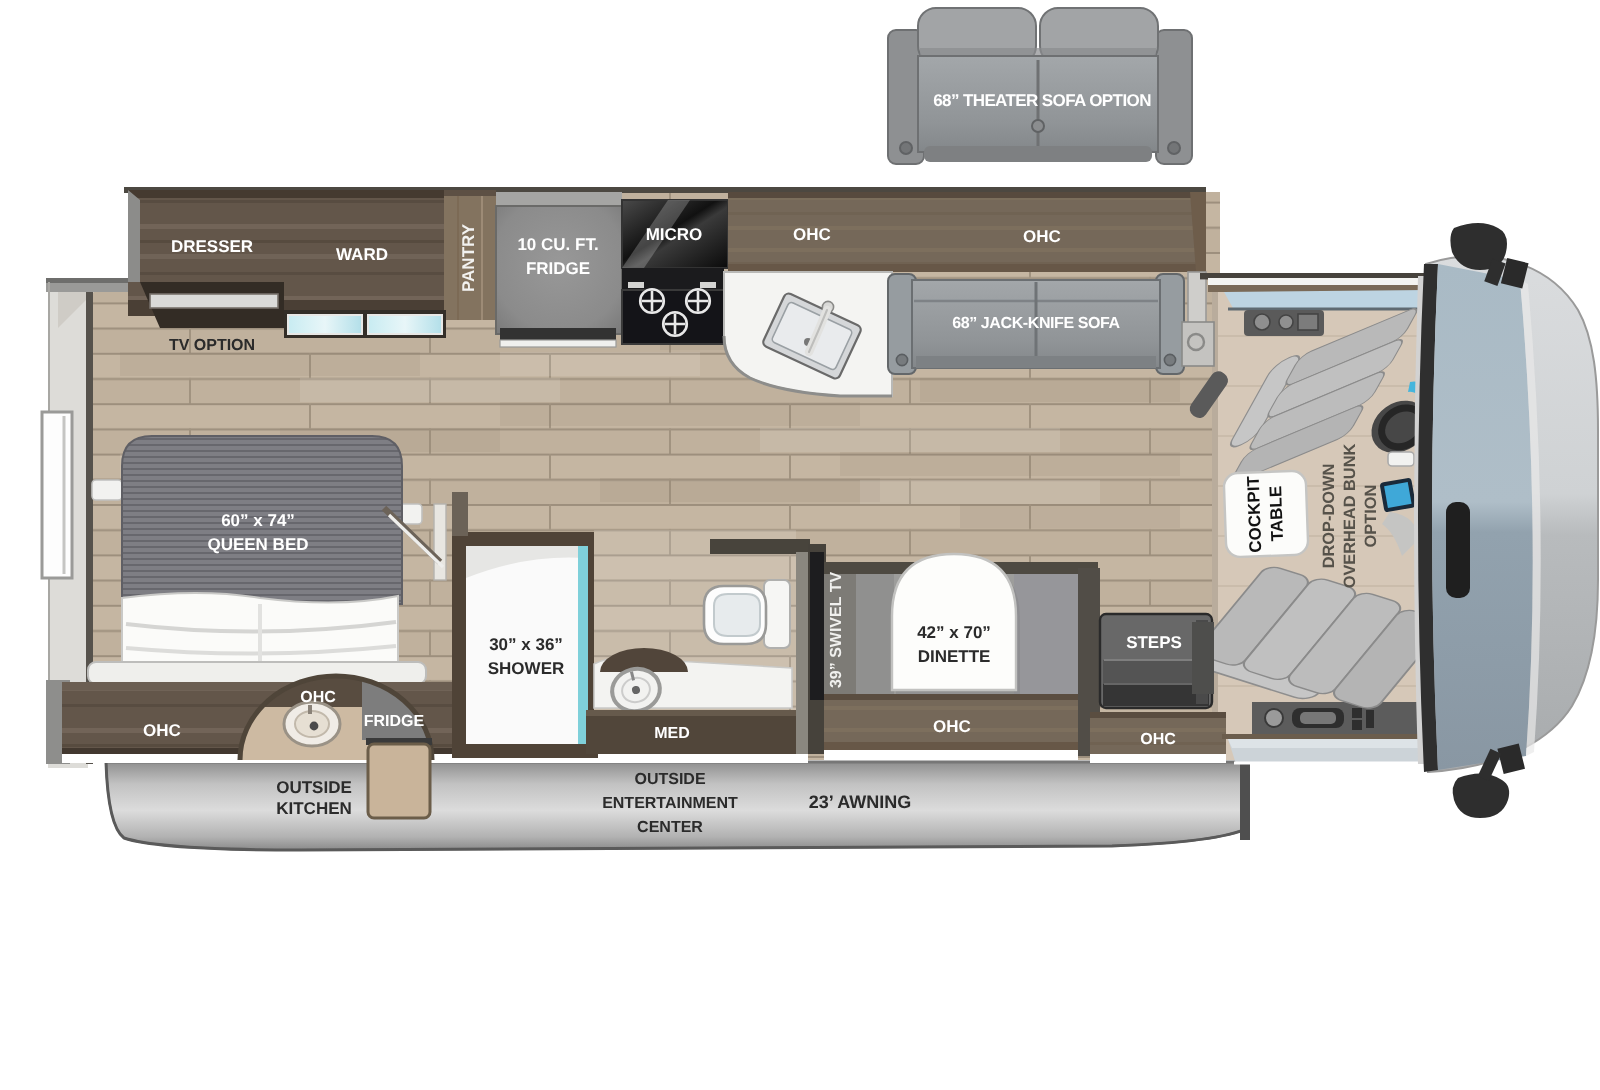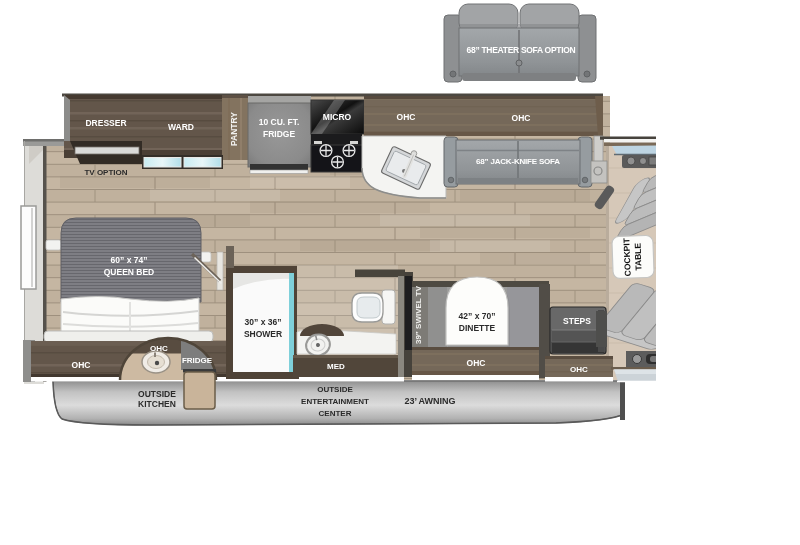--- a/index.html
+++ b/index.html
@@ -1,16 +1,16 @@
 <!DOCTYPE html>
 <html><head>
 <meta charset="utf-8">
 <style>
 html,body{margin:0;padding:0;background:#fff;}
-#stage{position:relative;width:656px;height:545px;overflow:hidden;background:#fff;font-family:"Liberation Sans",sans-serif;}
+#stage{position:relative;width:800px;height:545px;overflow:hidden;background:#fff;font-family:"Liberation Sans",sans-serif;}
 svg{position:absolute;top:0;left:0;}
 text{font-family:"Liberation Sans",sans-serif;font-weight:bold;}
 </style>
 </head>
 <body>
 <div id="stage">
 <svg width="800" height="545" viewBox="0 0 800 545">
 <defs>
 <pattern id="floor" width="120" height="25.2" patternUnits="userSpaceOnUse">
   <rect width="120" height="25.2" fill="#c0b19d"></rect>

